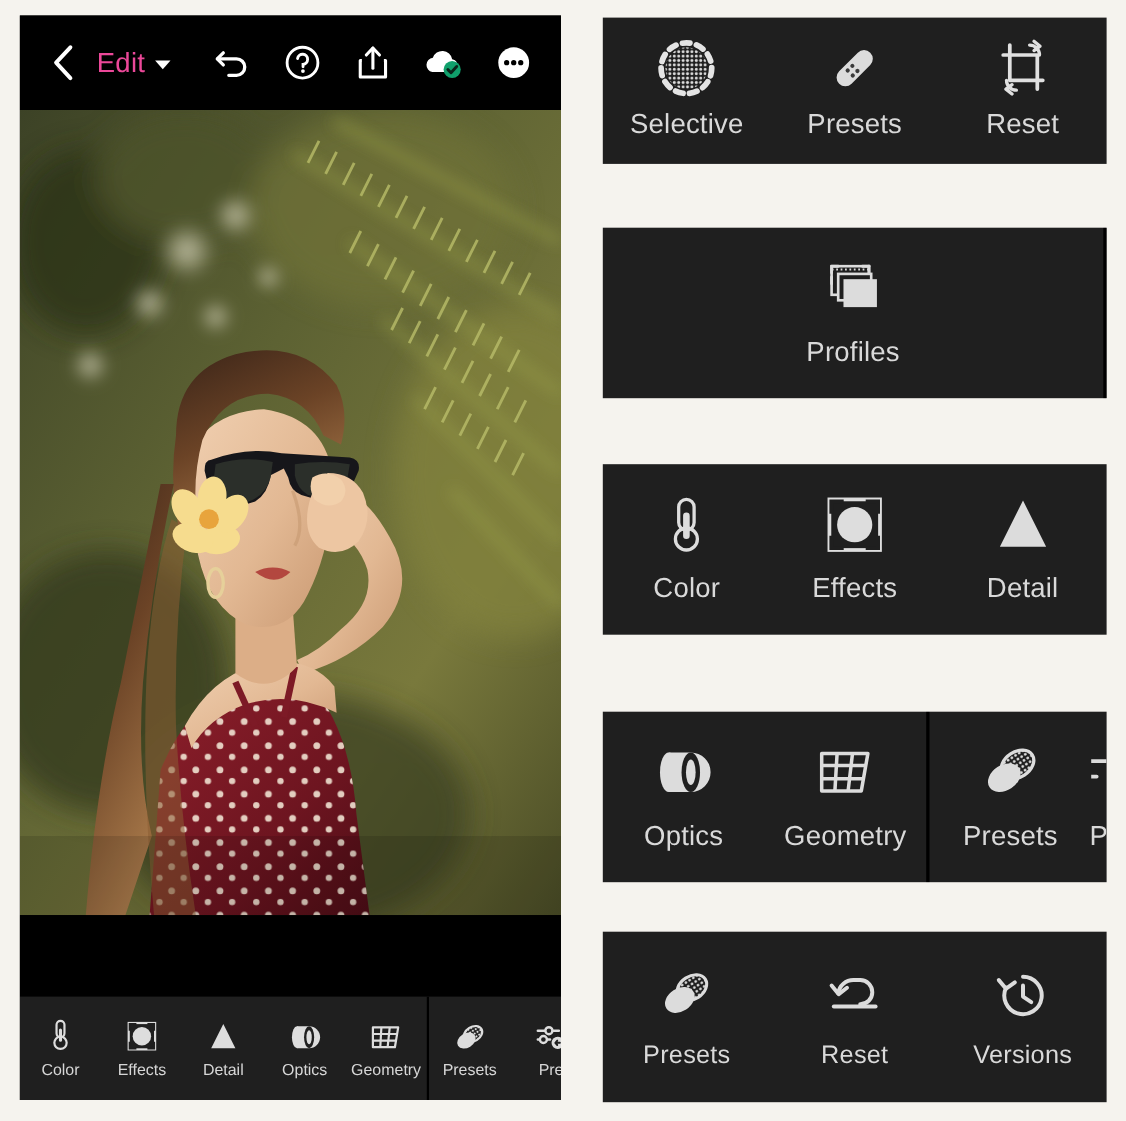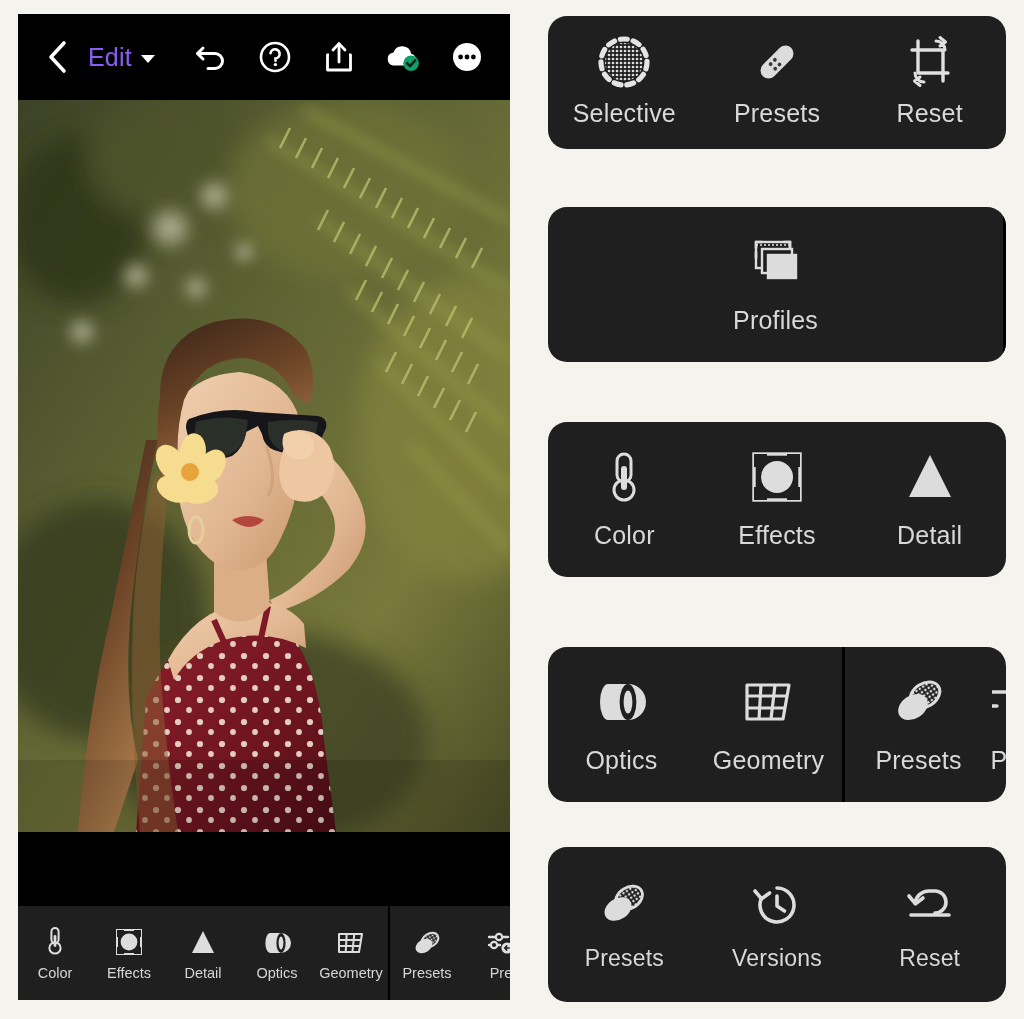--- a/index.html
+++ b/index.html
@@ -18,21 +18,21 @@
     background: #000;
     overflow: hidden;
   }
   .topbar {
     position: relative; height: 86px; width: 100%;
     background: #000;
     display: flex; align-items: center;
   }
   .tb-back { margin-left: 22px; width: 34px; height: 34px; display:flex; align-items:center; justify-content:center; cursor:pointer;}
   .tb-title {
-    margin-left: 14px; color: #8b5cf6; font-size: 25px; letter-spacing: .2px;
+    margin-left: 14px; color: #ec4899; font-size: 25px; letter-spacing: .2px;
     display: flex; align-items: center; gap: 9px; cursor: pointer;
   }
   .caret { width:0;height:0;border-left:7px solid transparent;border-right:7px solid transparent;border-top:8px solid #fff; margin-top:4px;}
   .tb-right { margin-left: auto; display:flex; align-items:center; gap: 26px; margin-right: 24px; }
   .tb-ico { width: 38px; height: 38px; display:flex; align-items:center; justify-content:center; cursor:pointer;}
 
   .photo { position: relative; width: 492px; height: 732px; overflow: hidden; }
   .photo svg { display:block; width:100%; height:100%; }
 
   .blackgap { width: 100%; height: 74px; background: #000; }
@@ -49,21 +49,20 @@
   .bb-item .gl { height: 30px; display:flex; align-items:flex-end; justify-content:center; }
   .bb-item .lb { color: #d6d6d6; font-size: 14.5px; white-space: nowrap; }
   .bb-div { width: 2px; align-self: stretch; background: #000; flex: 0 0 2px; }
 
   
   .panel {
     position: absolute; left: 548px; width: 458px;
     background: #1f1f1f;
     display: flex; align-items: stretch;
     overflow: hidden;
-    border-radius: 19px;
   }
   .p1 { top: 16px;  height: 133px; }
   .p2 { top: 207px; height: 155px; text-align: right; }
   .p3 { top: 422px; height: 155px; }
   .p4 { top: 647px; height: 155px; }
   .p5 { top: 847px; height: 155px; }
 
   .cell {
     display:flex; flex-direction: column; align-items: center; justify-content: center;
     gap: 16px; cursor: pointer; position: relative;
@@ -497,33 +496,33 @@
               </pattern>
             </defs>
           <ellipse cx="32" cy="17" rx="14.5" ry="10.5" transform="rotate(-33 32 17)" stroke="#dcdcdc" stroke-width="2.8" fill="url(#hp5)"></ellipse>
           <ellipse cx="21" cy="28" rx="14.5" ry="10.5" transform="rotate(-33 21 28)" fill="#dcdcdc"></ellipse>
         </svg>
       </span>
       <span class="lab">Presets</span>
     </div>
     <div class="cell">
       <span class="glyph">
+        <svg width="54" height="48" viewBox="0 0 54 48">
+          <path d="M12 22 a14 14 0 0 1 14 -12 h6 a11 11 0 0 1 0 22" stroke="#dcdcdc" stroke-width="3.6" fill="none" stroke-linecap="round"></path>
+          <path d="M6 15 L12.5 22.8 L20 17" stroke="#dcdcdc" stroke-width="3.6" fill="none" stroke-linecap="round" stroke-linejoin="round"></path>
+          <path d="M8 34 H46" stroke="#dcdcdc" stroke-width="3.6" stroke-linecap="round"></path>
+        </svg>
+      </span>
+      <span class="lab">Reset</span>
+    </div>
+    <div class="cell">
+      <span class="glyph">
         <svg width="52" height="50" viewBox="0 0 52 50">
           <path d="M26 8 a17 17 0 1 1 -15.4 9.8" stroke="#dcdcdc" stroke-width="3.6" fill="none" stroke-linecap="round"></path>
           <path d="M4 11 L10.6 18.8 L18.6 13" stroke="#dcdcdc" stroke-width="3.6" fill="none" stroke-linecap="round" stroke-linejoin="round"></path>
           <path d="M26 16 V26 L33.5 31" stroke="#dcdcdc" stroke-width="3.6" fill="none" stroke-linecap="round" stroke-linejoin="round"></path>
         </svg>
       </span>
       <span class="lab">Versions</span>
     </div>
-    <div class="cell">
-      <span class="glyph">
-        <svg width="54" height="48" viewBox="0 0 54 48">
-          <path d="M12 22 a14 14 0 0 1 14 -12 h6 a11 11 0 0 1 0 22" stroke="#dcdcdc" stroke-width="3.6" fill="none" stroke-linecap="round"></path>
-          <path d="M6 15 L12.5 22.8 L20 17" stroke="#dcdcdc" stroke-width="3.6" fill="none" stroke-linecap="round" stroke-linejoin="round"></path>
-          <path d="M8 34 H46" stroke="#dcdcdc" stroke-width="3.6" stroke-linecap="round"></path>
-        </svg>
-      </span>
-      <span class="lab">Reset</span>
-    </div>
   </div>
 
 </div>
 
 </body></html>

